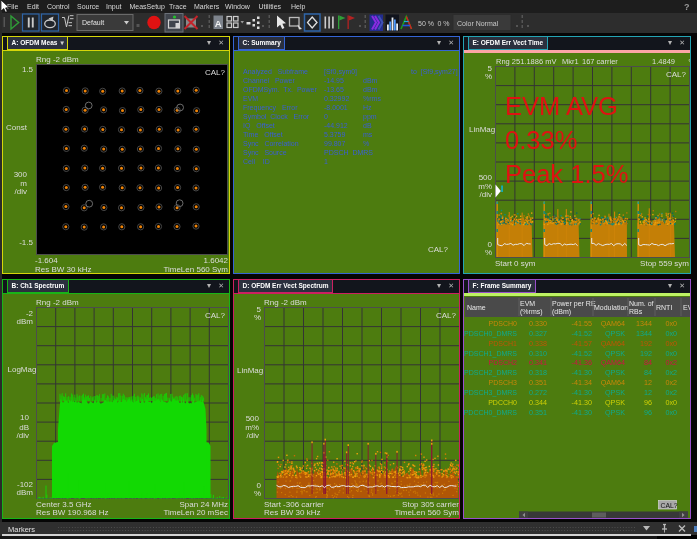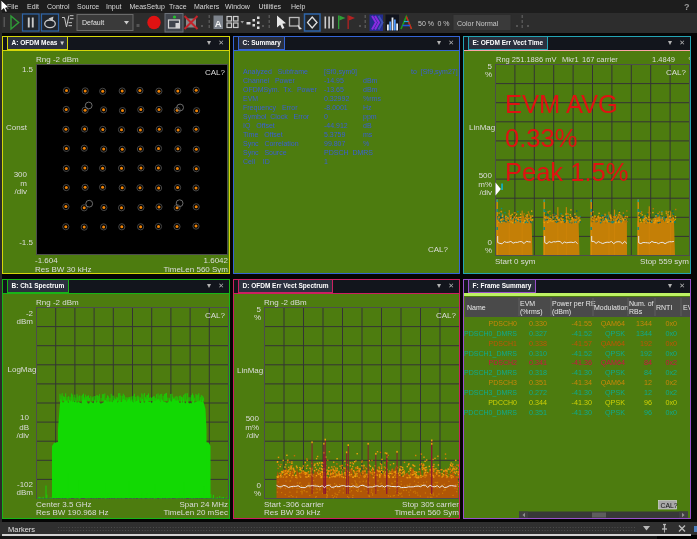--- a/index.html
+++ b/index.html
@@ -325,21 +325,21 @@
           <text x="90" y="113.0" font-size="7" fill="#3a5fd5" font-family="&quot;Liberation Sans&quot;, sans-serif" xml:space="preserve">1</text>
           <text x="214" y="201" font-size="8" fill="#dcdcdc" text-anchor="end" font-family="&quot;Liberation Sans&quot;, sans-serif">CAL?</text>
         </svg>
 </div>
 </div>
 <div class="panel" style="left:463px;top:36px;width:228px;height:238px;border:1px solid #24a4b4">
 <div class="ptitle">
 <span class="tab" style="border-color:#24a4b4">E: OFDM Err Vect Time</span>
 <span class="ticons"><span class="ti">▾</span><span class="ti tx">✕</span></span>
 </div>
-<div class="pbody" style="border-top:1px solid #fca5a5;height:223px">
+<div class="pbody" style="border-top:3px solid #fca5a5;height:223px">
 <svg width="226" height="222" viewBox="0 0 226 222">
           <text x="32" y="11" font-size="7.5" fill="#dcdcdc" font-family="&quot;Liberation Sans&quot;, sans-serif">Rng 251.1886 mV</text>
           <text x="98" y="11" font-size="7.5" fill="#dcdcdc" font-family="&quot;Liberation Sans&quot;, sans-serif">Mkr1</text>
           <text x="118" y="11" font-size="7.5" fill="#dcdcdc" font-family="&quot;Liberation Sans&quot;, sans-serif">167 carrier</text>
           <text x="211" y="11" font-size="7.5" fill="#dcdcdc" text-anchor="end" font-family="&quot;Liberation Sans&quot;, sans-serif">1.4849</text>
           <text x="224.5" y="11" font-size="7.5" fill="#dcdcdc" font-family="&quot;Liberation Sans&quot;, sans-serif">%</text>
           <path d="M50.9,13.5V204.5 M31.5,32.6H225.5 M70.3,13.5V204.5 M31.5,51.7H225.5 M89.7,13.5V204.5 M31.5,70.8H225.5 M109.1,13.5V204.5 M31.5,89.9H225.5 M128.5,13.5V204.5 M31.5,109.0H225.5 M147.9,13.5V204.5 M31.5,128.1H225.5 M167.3,13.5V204.5 M31.5,147.2H225.5 M186.7,13.5V204.5 M31.5,166.3H225.5 M206.1,13.5V204.5 M31.5,185.4H225.5" stroke="#343434" stroke-width="1" fill="none"></path>
           <rect x="31.5" y="13.5" width="194.0" height="191.0" fill="none" stroke="#4d4d4d" stroke-width="1"></rect>
           <text x="222" y="24" font-size="8" fill="#dcdcdc" text-anchor="end" font-family="&quot;Liberation Sans&quot;, sans-serif">CAL?</text>
           <text x="28" y="18" font-size="8" fill="#dcdcdc" text-anchor="end" font-family="&quot;Liberation Sans&quot;, sans-serif">5</text>

